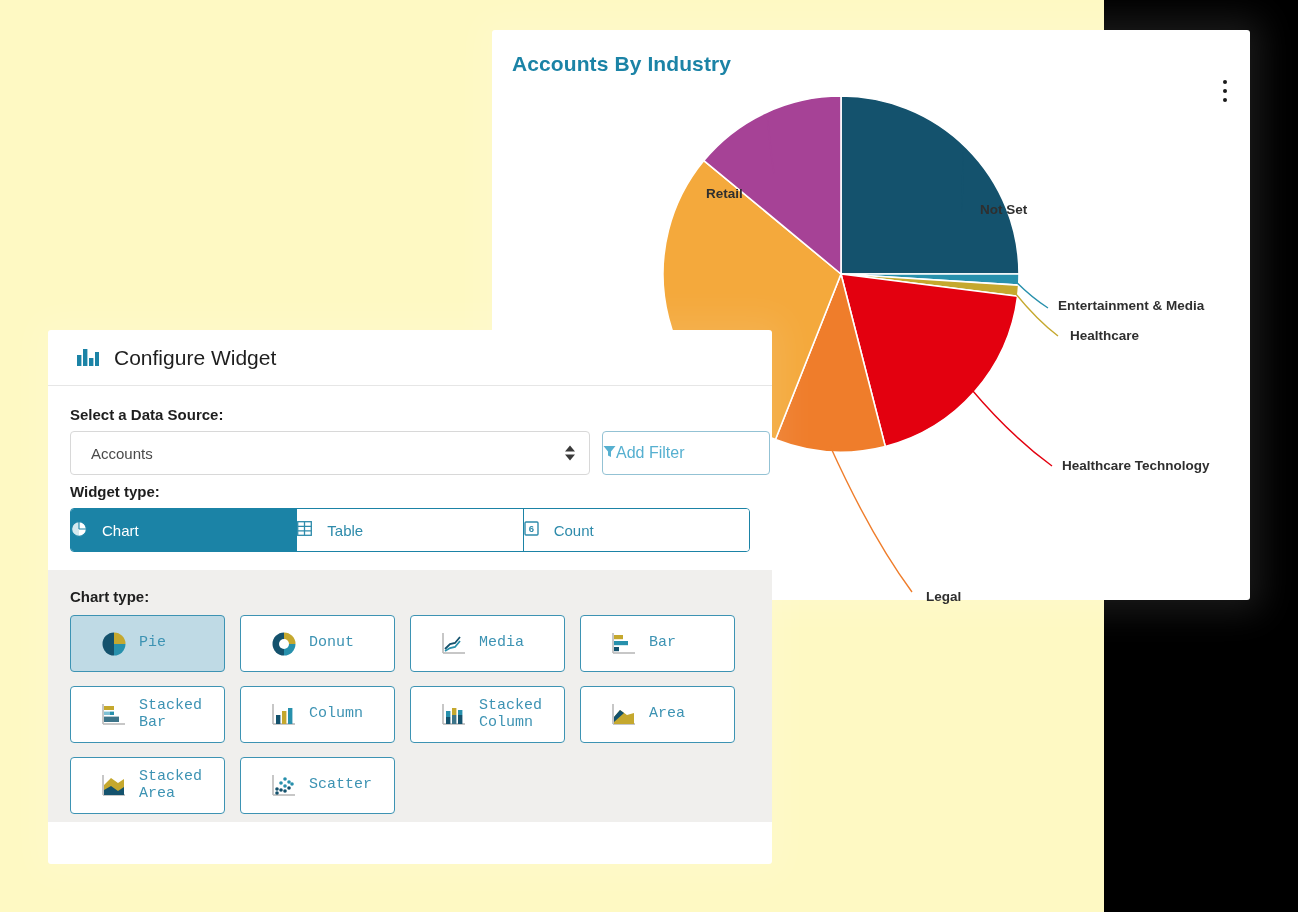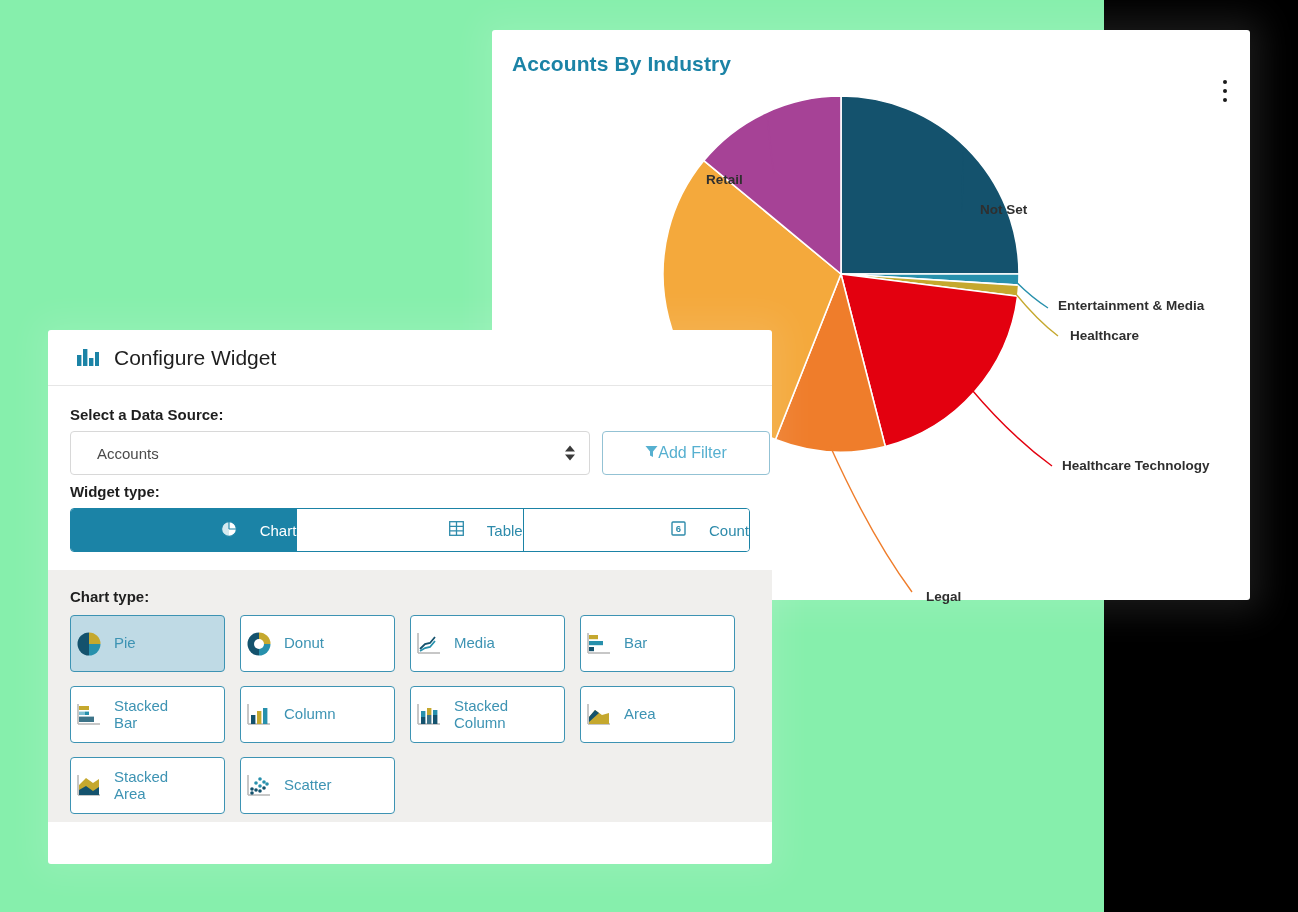--- a/index.html
+++ b/index.html
@@ -3,21 +3,21 @@
 <meta charset="utf-8">
 <style>
   * { box-sizing: border-box; }
   html, body {
     margin: 0; padding: 0;
     width: 1298px; height: 912px;
     background: #000000;
     font-family: "Liberation Sans", sans-serif;
     overflow: hidden;
   }
-  #stage { position: relative; width: 1104px; height: 912px; background: #86efac; }
+  #stage { position: relative; width: 1104px; height: 912px; background: #fef9c3; }
 
   
   #chart-card {
     position: absolute;
     left: 492px; top: 30px;
     width: 758px; height: 570px;
     background: #ffffff;
     border-radius: 3px;
     box-shadow: 0 0 34px 12px rgba(255,255,255,0.10);
   }
@@ -72,56 +72,56 @@
     margin: 4px 0 8px 0;
   }
   #source-row { display: flex; gap: 12px; align-items: stretch; }
   #source-select {
     position: relative;
     flex: 0 0 520px;
     height: 44px;
     border: 1px solid #d8d8d8; border-radius: 4px;
     background: #fff;
     display: flex; align-items: center;
-    padding: 0 26px;
+    padding: 0 20px;
     font-size: 15px; color: #4a4a4a;
     cursor: pointer;
     text-align: center;
   }
   #source-select .caret {
     position: absolute; right: 14px; top: 50%; transform: translateY(-50%);
     display: flex; flex-direction: column; gap: 3px; align-items: center;
   }
   #source-select .caret span {
     display: block; width: 0; height: 0; border-left: 5px solid transparent; border-right: 5px solid transparent;
   }
   #source-select .caret .up { border-bottom: 6px solid #3a3a3a; }
   #source-select .caret .dn { border-top: 6px solid #3a3a3a; }
 
   #add-filter-btn {
     flex: 0 0 168px;
     height: 44px;
     border: 1px solid #93c2d4; border-radius: 4px;
     background: #fff;
-    display: flex; align-items: center; justify-content: center; 
+    display: flex; align-items: center; 
     font-size: 16px; color: #56b0d0;
     cursor: pointer;
   }
 
   #widget-type-label { margin-top: 8px; }
   #widget-tabs {
     display: flex;
     height: 44px;
     border-radius: 4px;
     overflow: hidden;
     border: 1px solid #1b83a6;
   }
   .wtab {
     flex: 1 1 0;
-    display: flex; align-items: center; justify-content: flex-end; gap: 23px;
+    display: flex; align-items: center; justify-content: flex-start; gap: 15px;
     font-size: 15px;
     background: #fff; color: #2e8bab;
     border-right: 1px solid #1b83a6;
     cursor: pointer;
   }
   .wtab:last-child { border-right: none; }
   .wtab.active { background: #1b83a6; color: #ffffff; }
 
   #chart-type-panel {
     margin: 18px -22px 0 -22px;
@@ -133,23 +133,24 @@
     display: grid;
     grid-template-columns: repeat(4, 155px);
     gap: 14px 15px;
     margin-top: 10px;
   }
   .ctype {
     height: 57px;
     border: 1px solid #3d93b3; border-radius: 4px;
     background: #ffffff;
     display: flex; align-items: center; gap: 12px;
-    padding-left: 5px;
+    padding-left: 30px;
     font-size: 15px; color: #3d93b3; line-height: 1.12;
     cursor: pointer;
+    font-family: Liberation Mono, monospace;
   }
   .ctype.selected { background: #bfdae5; }
   .ctype .lbl { white-space: pre-line; }
   .ctype .ic { flex: 0 0 26px; height: 26px; display: block; }
 </style>
 </head>
 <body>
 
 <div id="stage">
 
@@ -175,21 +176,21 @@
         <g id="pie-leaders" fill="none" stroke-width="1.4">
             <path d="M 275.5 31.8 Q 278.7 66.6 282 88" stroke="#a64296"></path>
             <path d="M 471.1 65.9 Q 470.5 103.2 470 126" stroke="#14526d"></path>
             <path d="M 521.6 193.4 Q 538.8 211.1 556 222" stroke="#2790ac"></path>
             <path d="M 520.9 204.2 Q 543.4 232.6 566 250" stroke="#c5a82e"></path>
             <path d="M 478.5 302.2 Q 519.3 350.4 560 380" stroke="#e3000f"></path>
             <path d="M 338.2 360.3 Q 379.1 450.6 420 506" stroke="#ef7d2b"></path>
           </g>
       </svg>
 
-      <div class="pie-label" style="left:214px; top:86px;">Retail</div>
+      <div class="pie-label" style="left:214px; top:100px;">Retail</div>
       <div class="pie-label" style="left:488px; top:116px;">Not Set</div>
       <div class="pie-label" style="left:566px; top:212px;">Entertainment &amp; Media</div>
       <div class="pie-label" style="left:578px; top:242px;">Healthcare</div>
       <div class="pie-label" style="left:570px; top:372px;">Healthcare Technology</div>
       <div class="pie-label" style="left:434px; top:503px;">Legal</div>
     </div>
   </div>
 
   <div id="config-panel">
 

